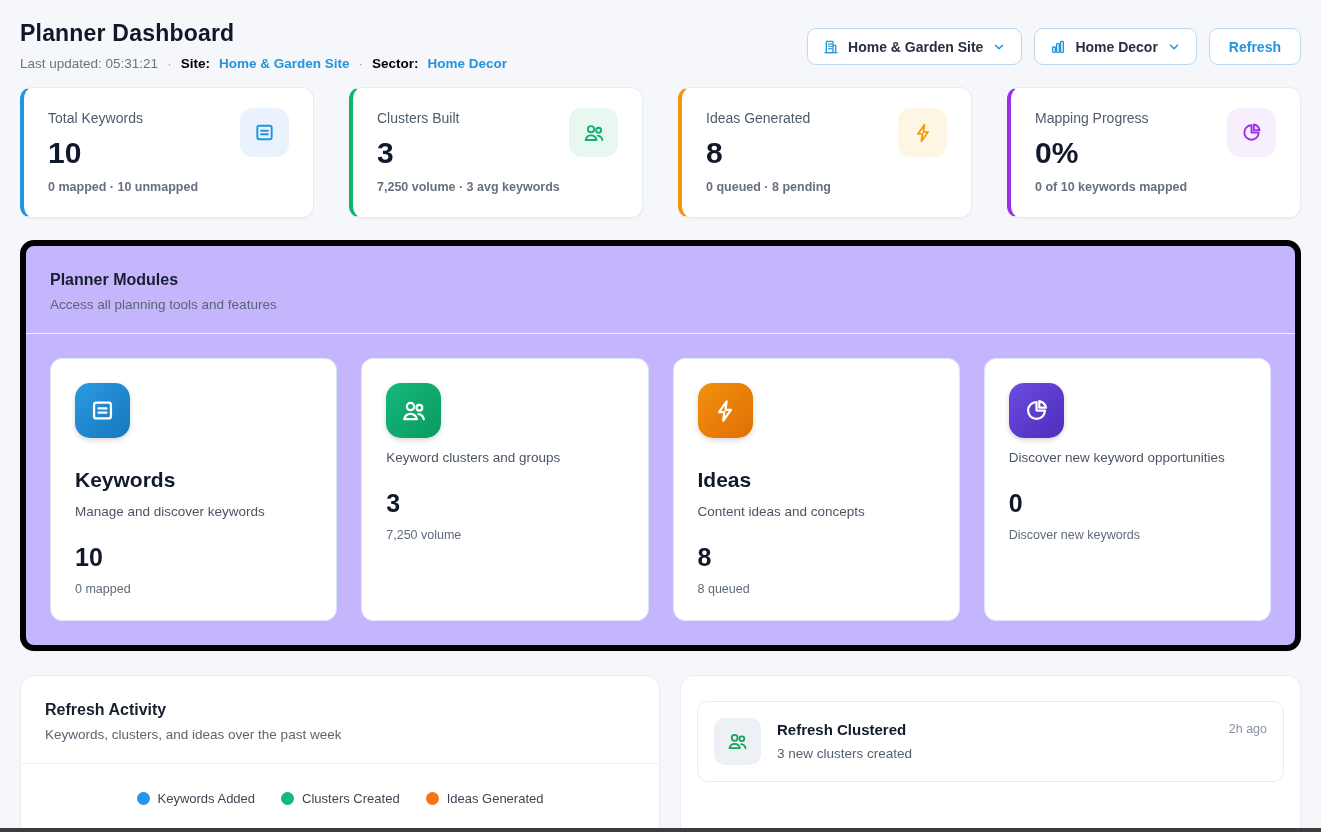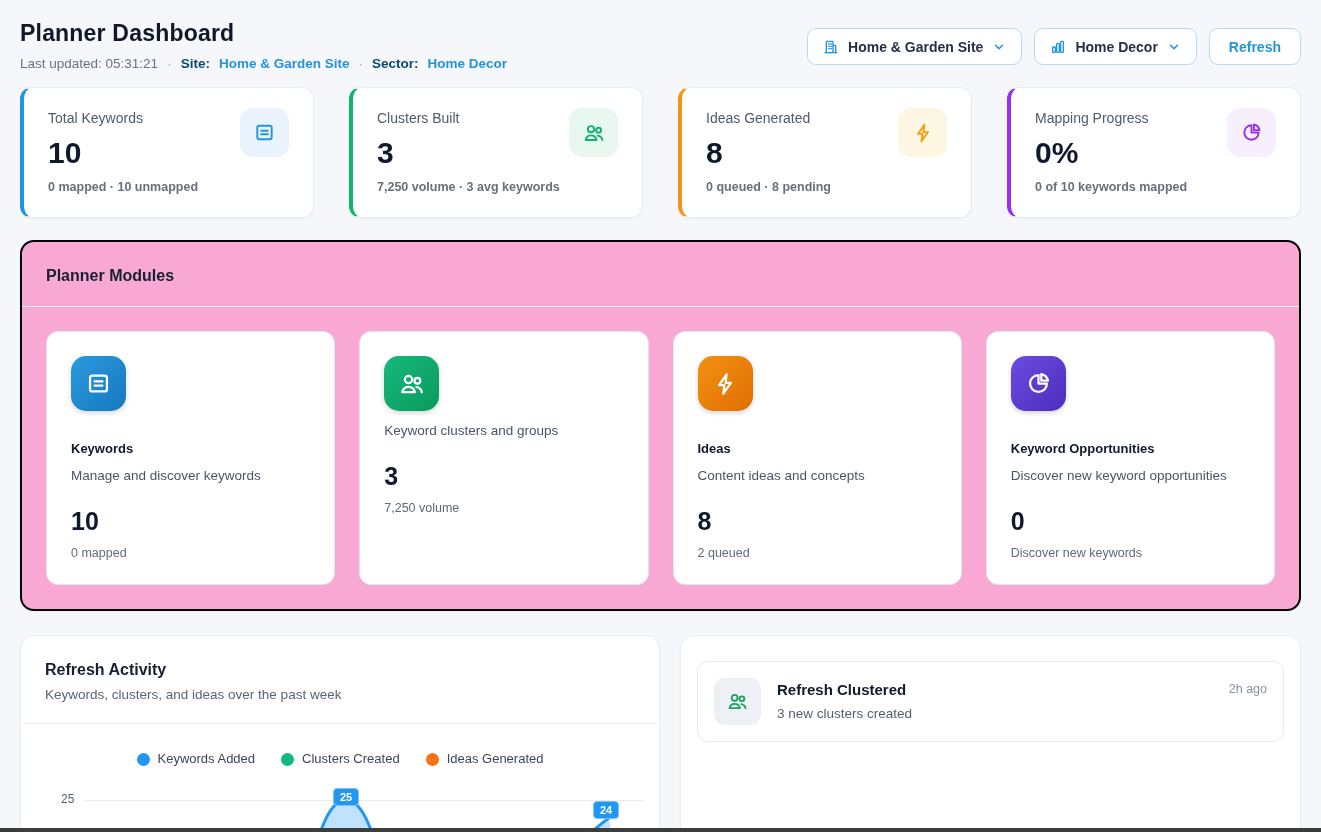--- a/index.html
+++ b/index.html
@@ -10,21 +10,21 @@
     color:#111a2b;
     position:relative;
   }
   .container { padding:20px 20px 0 20px; }
 
   
   .header { display:flex; justify-content:space-between; align-items:flex-start; margin-bottom:16px; }
   .page-title { font-size:23px; font-weight:800; color:#0f1728; letter-spacing:.2px; }
   .meta { margin-top:9px; font-size:13.5px; color:#6b7482; display:flex; align-items:center; gap:9px; }
   .meta .sep { color:#9aa3af; }
-  .meta .lbl { color:#0c4a6e; font-weight:700; }
+  .meta .lbl { color:#000000; font-weight:700; }
   .meta a { color:#2494db; text-decoration:none; font-weight:600; cursor:pointer; }
   .toolbar { display:flex; gap:12px; margin-top:8px; }
   .btn {
     display:flex; align-items:center; gap:9px;
     background:#ffffff; border:1px solid #b9d9f5; border-radius:9px;
     height:37px; padding:0 15px; font-size:14px; font-weight:700; color:#273043;
     cursor:pointer; font-family:inherit;
   }
   .btn svg { display:block; }
   .btn .blue { color:#2196dd; }
@@ -45,51 +45,51 @@
   .stat-value { font-size:30px; font-weight:800; color:#10192c; margin-top:10px; }
   .stat-sub { font-size:12.5px; color:#67707e; margin-top:10px;font-weight:bold; }
   .stat-icon { position:absolute; top:20px; right:24px; width:49px; height:49px; border-radius:13px;
     display:flex; align-items:center; justify-content:center; }
   .ib-blue   { background:#e9f2fd; color:#2196dd; }
   .ib-green  { background:#e8f7f0; color:#12b170; }
   .ib-orange { background:#fdf6e2; color:#f59e0b; }
   .ib-purple { background:#f8effd; color:#9a30e8; }
 
   
-  .section-card { background:#f9a8d4; border:2px solid #000000; border-radius:14px;
+  .section-card { background:#c4b5fd; border:6px solid #000000; border-radius:14px;
     box-shadow:0 1px 2px rgba(16,24,40,.04); margin-bottom:24px; }
   .section-head { padding:25px 24px 21px 24px; border-bottom:1px solid #eef1f5; }
   .section-title { font-size:16px; font-weight:700; color:#16202e; }
   .section-sub { font-size:13.5px; color:#5b6573; margin-top:8px; }
 
   .modules-grid { display:grid; grid-template-columns:repeat(4,1fr); gap:24px; padding:24px; }
   .module-card { border:1px solid #d9e7f6; border-radius:12px; padding:24px; min-height:237px;
     background:#fff; cursor:pointer; }
   .module-icon { width:55px; height:55px; border-radius:15px; color:#fff;
     display:flex; align-items:center; justify-content:center;
     box-shadow:0 2px 5px rgba(16,24,40,.18); }
   .mi-blue   { background:linear-gradient(135deg,#2b9ae0,#1678bd); }
   .mi-green  { background:linear-gradient(135deg,#16b87c,#0a9a5e); }
   .mi-orange { background:linear-gradient(135deg,#f2920f,#e06e05); }
   .mi-purple { background:linear-gradient(135deg,#6b4ce0,#4c2dbb); }
-  .module-title { font-size:13px; font-weight:800; color:#111a2b; margin-top:30px; }
+  .module-title { font-size:21px; font-weight:800; color:#111a2b; margin-top:30px; }
   .module-desc { font-size:13.5px; color:#4a5565; margin-top:12px; }
   .module-value { font-size:25px; font-weight:800; color:#10192c; margin-top:24px; }
   .module-sub { font-size:12.5px; color:#5f6b7a; margin-top:10px; }
 
   
   .bottom-row { display:flex; gap:20px; }
   .panel { background:#fff; border:1px solid #e9eef4; border-radius:14px;
     box-shadow:0 1px 2px rgba(16,24,40,.04); height:300px; overflow:hidden; }
   .panel-left { width:640px; }
   .panel-right { flex:1; }
 
   .chart-wrap { position:relative; height:210px; }
   .legend { display:flex; justify-content:center; gap:26px; padding-top:27px; }
-  .legend-item { display:flex; align-items:flex-end; gap:8px; font-size:13px; color:#3d4754; cursor:pointer; }
+  .legend-item { display:flex; align-items:center; gap:8px; font-size:13px; color:#3d4754; cursor:pointer; }
   .legend-dot { width:13px; height:13px; border-radius:50%; }
   .ld-blue { background:#2196f3; } .ld-green { background:#10b981; } .ld-orange { background:#f97316; }
   .y-tick { position:absolute; left:40px; top:68px; font-size:12px; color:#555f6b; }
   .gridline { position:absolute; left:64px; right:16px; top:76px; height:1px; background:#e9edf1; }
   .chart-svg { position:absolute; left:64px; top:12px; }
   .point-badge { position:absolute; background:#2196f3; border:1px solid #7ec3f5; color:#fff;
     font-size:11px; font-weight:700; line-height:14px; padding:1px 6px; border-radius:4px; }
   .badge-25 { left:312px; top:64px; }
   .badge-24 { left:572px; top:77px; }
 
@@ -203,20 +203,21 @@
             <path d="M12 4.5a7.5 7.5 0 1 0 7.5 7.5H12z"></path>
             <path d="M14.5 3.6A7.5 7.5 0 0 1 20.4 9.5h-5.9z"></path>
           </svg>
       </div>
     </div>
   </div>
 
   <div class="section-card">
     <div class="section-head">
       <div class="section-title">Planner Modules</div>
+      <div class="section-sub">Access all planning tools and features</div>
     </div>
     <div class="modules-grid">
       <div class="module-card">
         <div class="module-icon mi-blue">
           <svg width="27" height="27" viewBox="0 0 24 24" fill="none" stroke="currentColor" stroke-width="2" stroke-linecap="round" stroke-linejoin="round">
               <rect x="4.5" y="5" width="15" height="14" rx="2"></rect>
               <path d="M8.5 10.2h7M8.5 13.8h7"></path>
             </svg>
         </div>
         <div class="module-title">Keywords</div>
@@ -239,30 +240,29 @@
       </div>
       <div class="module-card">
         <div class="module-icon mi-orange">
           <svg width="26" height="26" viewBox="0 0 24 24" fill="none" stroke="currentColor" stroke-width="2" stroke-linejoin="round">
               <path d="M13.5 3 6.5 13h5l-1.2 8 7.2-10h-5z"></path>
             </svg>
         </div>
         <div class="module-title">Ideas</div>
         <div class="module-desc">Content ideas and concepts</div>
         <div class="module-value">8</div>
-        <div class="module-sub">2 queued</div>
+        <div class="module-sub">8 queued</div>
       </div>
       <div class="module-card">
         <div class="module-icon mi-purple">
           <svg width="27" height="27" viewBox="0 0 24 24" fill="none" stroke="currentColor" stroke-width="2" stroke-linecap="round" stroke-linejoin="round">
               <path d="M12 4.5a7.5 7.5 0 1 0 7.5 7.5H12z"></path>
               <path d="M14.5 3.6A7.5 7.5 0 0 1 20.4 9.5h-5.9z"></path>
             </svg>
         </div>
-        <div class="module-title">Keyword Opportunities</div>
         <div class="module-desc">Discover new keyword opportunities</div>
         <div class="module-value">0</div>
         <div class="module-sub">Discover new keywords</div>
       </div>
     </div>
   </div>
 
   <div class="bottom-row">
 
     <div class="panel panel-left">

